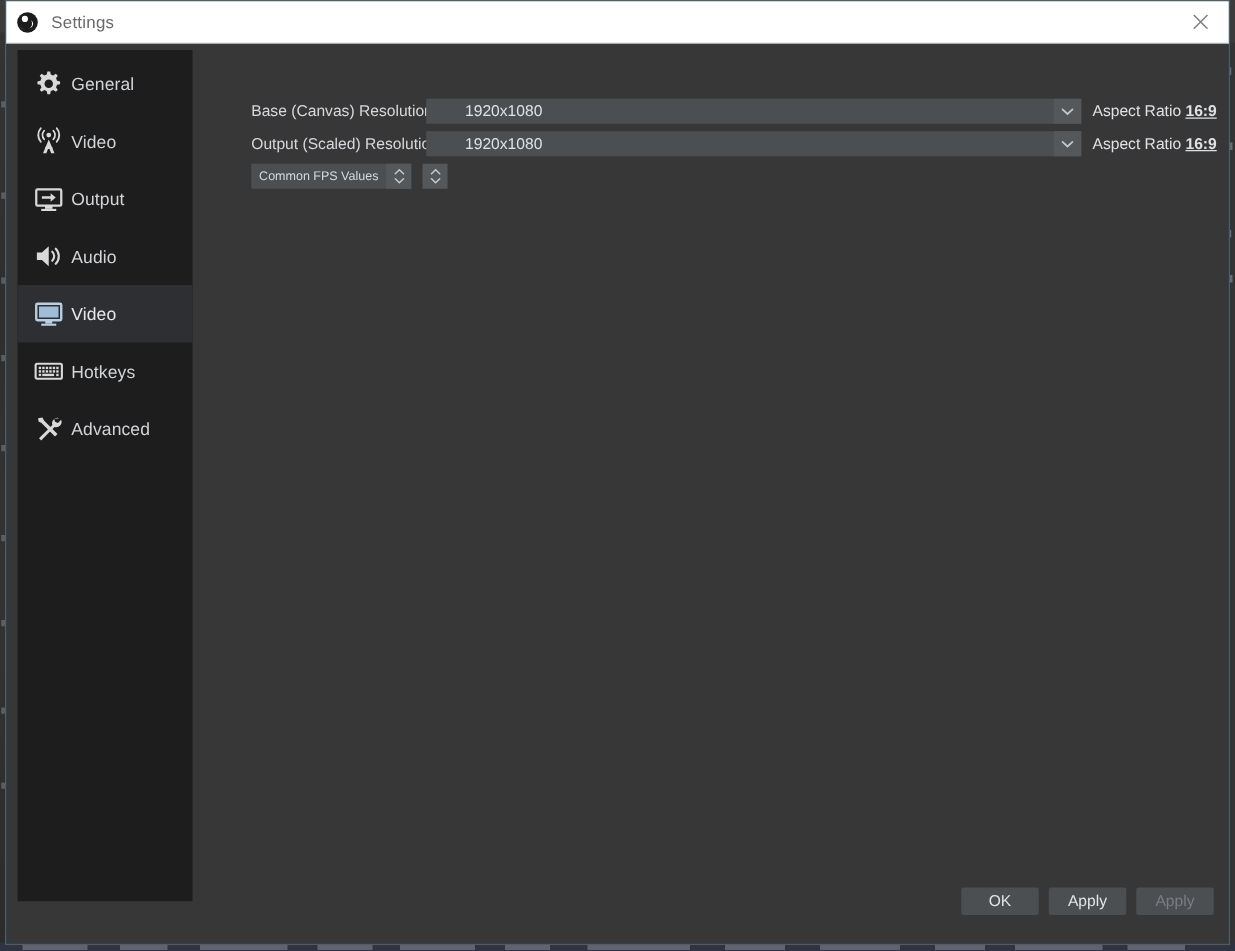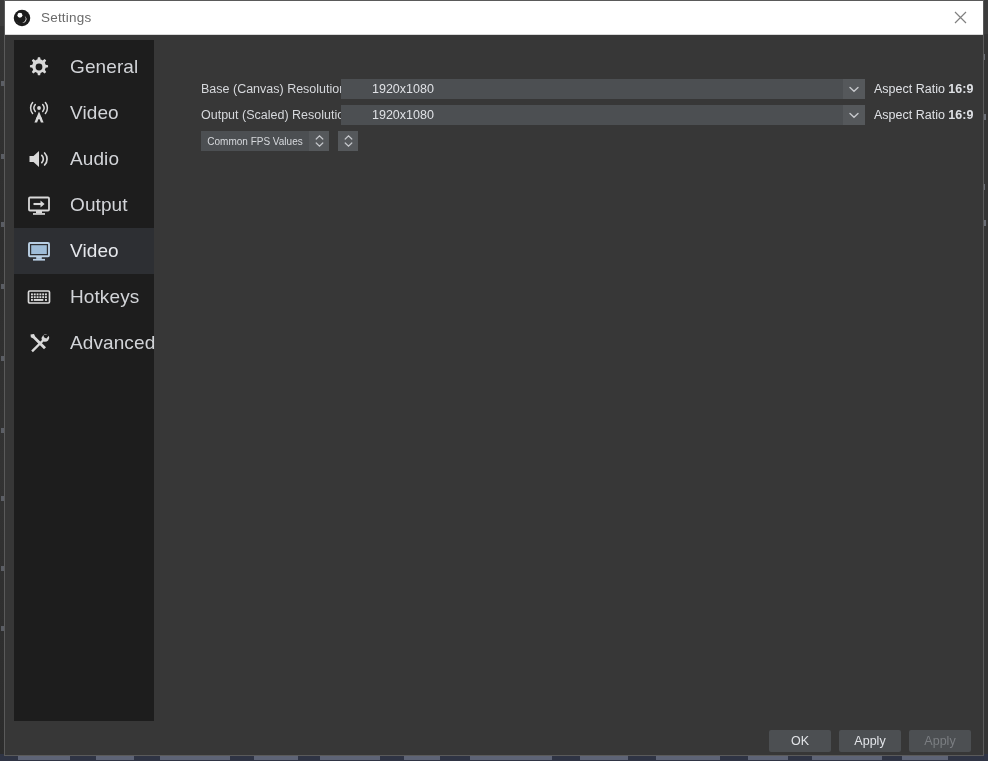--- a/index.html
+++ b/index.html
@@ -140,22 +140,22 @@
   .sidebar-icon {
     width: 28px;
     height: 28px;
     flex: 0 0 28px;
     display: flex;
     align-items: center;
     justify-content: center;
   }
   .sidebar-icon svg { display: block; }
   .sidebar-label {
-    margin-left: 17px;
-    font-size: 19px;
+    margin-left: 4px;
+    font-size: 14px;
     color: #d2d4d8;
     letter-spacing: .1px;
   }
   .sidebar-item.selected .sidebar-label { color: #e6e8ec; }
 
   
   #video-settings-form {
     position: absolute;
     left: 196px;
     top: 44px;
@@ -237,31 +237,31 @@
 
   .aspect-note {
     width: 108px;
     flex: 0 0 108px;
     padding-left: 9px;
     font-size: 12.5px;
     color: #dfe1e5;
     box-sizing: border-box;
     white-space: nowrap;
   }
-  .aspect-note b { font-weight: bold; }
+  .aspect-note b { font-weight: bold; text-decoration: underline; }
   .aspect-spacer {
     width: 108px;
     flex: 0 0 108px;
   }
 
   
   #dialog-buttons {
     position: absolute;
     right: 12px;
-    bottom: 3px;
+    bottom: 23px;
     display: flex;
     gap: 8px;
   }
   .dlg-button {
     width: 62px;
     height: 22px;
     background: #4c4f52;
     border: none;
     border-radius: 2px;
     font-family: "Liberation Sans", sans-serif;
@@ -357,39 +357,39 @@
             <path d="M13 11.5 L17.6 22.5 L14.9 22.5 L13 17.6 L11.1 22.5 L8.4 22.5 Z" fill="#d9d9d9"></path>
             <rect x="10.1" y="17.6" width="5.8" height="1.6" fill="#d9d9d9"></rect>
           </svg>
         </span>
         <span class="sidebar-label">Video</span>
       </div>
 
       <div class="sidebar-item">
         <span class="sidebar-icon">
           <svg width="26" height="26" viewBox="0 0 26 26">
-            <path d="M3.5 10 L7.5 10 L13 5 L13 21 L7.5 16 L3.5 16 Z" fill="#d9d9d9"></path>
-            <path d="M15.8 9.4a5 5 0 0 1 0 7.2" stroke="#d9d9d9" stroke-width="1.7" fill="none" stroke-linecap="round"></path>
-            <path d="M18.6 7a8.6 8.6 0 0 1 0 12" stroke="#d9d9d9" stroke-width="1.7" fill="none" stroke-linecap="round"></path>
-          </svg>
-        </span>
-        <span class="sidebar-label">Audio</span>
-      </div>
-
-      <div class="sidebar-item">
-        <span class="sidebar-icon">
-          <svg width="26" height="26" viewBox="0 0 26 26">
             <rect x="3" y="5.5" width="20" height="13" rx="1" fill="none" stroke="#d9d9d9" stroke-width="1.8"></rect>
             <rect x="10" y="18.5" width="6" height="2.6" fill="#d9d9d9"></rect>
             <rect x="7" y="21.1" width="12" height="1.7" fill="#d9d9d9"></rect>
             <path d="M7.5 12 L16 12" stroke="#d9d9d9" stroke-width="2.1"></path>
             <path d="M14.5 8.6 L18.6 12 L14.5 15.4 Z" fill="#d9d9d9"></path>
           </svg>
         </span>
         <span class="sidebar-label">Output</span>
+      </div>
+
+      <div class="sidebar-item">
+        <span class="sidebar-icon">
+          <svg width="26" height="26" viewBox="0 0 26 26">
+            <path d="M3.5 10 L7.5 10 L13 5 L13 21 L7.5 16 L3.5 16 Z" fill="#d9d9d9"></path>
+            <path d="M15.8 9.4a5 5 0 0 1 0 7.2" stroke="#d9d9d9" stroke-width="1.7" fill="none" stroke-linecap="round"></path>
+            <path d="M18.6 7a8.6 8.6 0 0 1 0 12" stroke="#d9d9d9" stroke-width="1.7" fill="none" stroke-linecap="round"></path>
+          </svg>
+        </span>
+        <span class="sidebar-label">Audio</span>
       </div>
 
       <div class="sidebar-item selected">
         <span class="sidebar-icon">
           <svg width="26" height="26" viewBox="0 0 26 26">
             <rect x="3" y="5" width="20" height="13.2" rx="1" fill="none" stroke="#b9cfe4" stroke-width="1.9"></rect>
             <rect x="5.2" y="7.2" width="15.6" height="8.8" fill="#9fbdd8"></rect>
             <rect x="10.2" y="18.2" width="5.6" height="2.7" fill="#b9cfe4"></rect>
             <rect x="7" y="20.9" width="12" height="1.7" fill="#b9cfe4"></rect>
           </svg>

